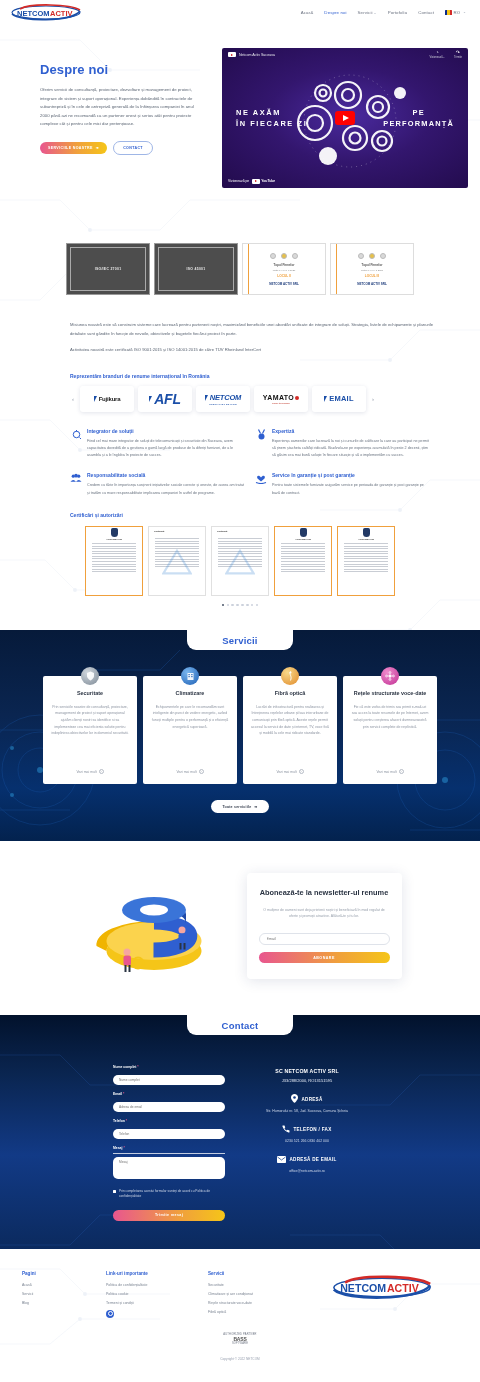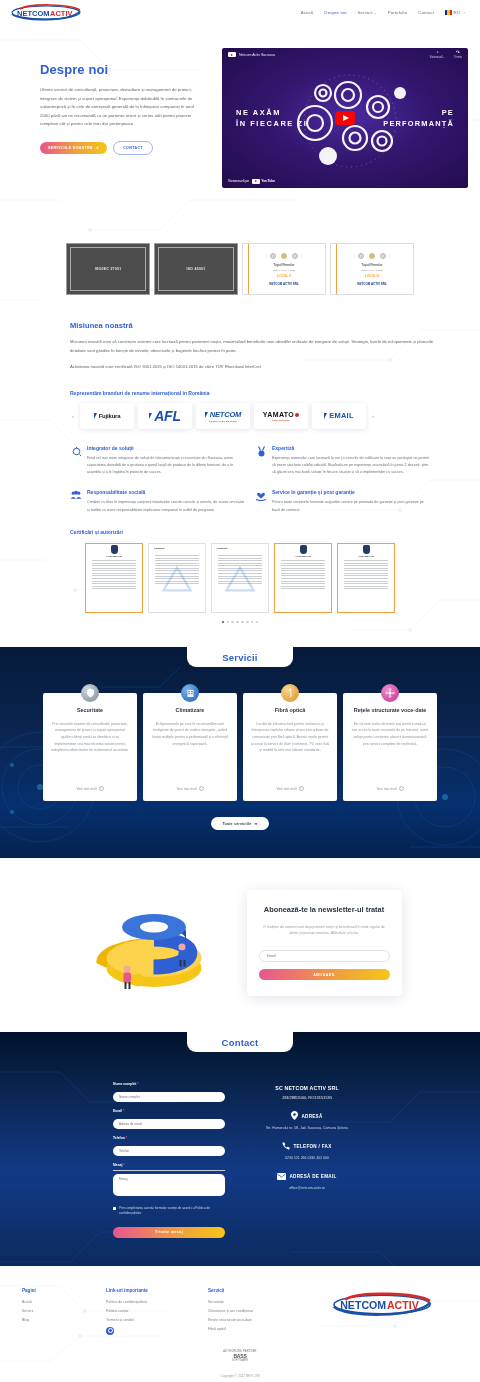--- a/index.html
+++ b/index.html
@@ -48,21 +48,21 @@
     justify-content:space-between;padding:0 6px;color:#e8e8ee;font-size:3.6px;}
   .vid-tl{display:flex;align-items:center;gap:3px;}
   .ytlogo{width:8px;height:5.5px;background:#fff;border-radius:1px;display:flex;align-items:center;justify-content:center;}
   .ytlogo:after{content:"";border-left:2px solid #cc0000;border-top:1.2px solid transparent;border-bottom:1.2px solid transparent;}
   .vid-tr{display:flex;gap:9px;align-items:flex-start;}
   .vtr-item{display:flex;flex-direction:column;align-items:center;gap:1.5px;font-size:2.7px;color:#ccccd8}
   .vtr-ic{font-size:5px;line-height:1;color:#fff}
   .vid-text{position:absolute;top:0;left:0;right:0;bottom:0;display:flex;align-items:center;
     justify-content:space-between;padding:0 14px;}
   .vt-l{color:#fff;font-size:7.4px;font-weight:700;letter-spacing:1.6px;line-height:1.55;text-align:left;}
-  .vt-r{color:#fff;font-size:7.4px;font-weight:700;letter-spacing:1.2px;line-height:1.55;text-align:right;}
+  .vt-r{color:#fff;font-size:7.4px;font-weight:700;letter-spacing:1.2px;line-height:1.55;text-align:center;}
   .gears{position:absolute;left:50%;top:50%;transform:translate(-50%,-50%);}
   .playbtn{position:absolute;left:50%;top:50%;transform:translate(-50%,-50%);
     width:20px;height:14px;background:#ff0000;border-radius:3px;display:flex;
     align-items:center;justify-content:center;z-index:4;}
   .playbtn:after{content:"";border-left:6px solid #fff;border-top:3.6px solid transparent;border-bottom:3.6px solid transparent;margin-left:2px;}
   .vid-bot{position:absolute;left:6px;bottom:4px;display:flex;align-items:center;gap:2.5px;color:#fff;font-size:3.4px;}
   .ytbot{display:flex;align-items:center;gap:1.5px;font-weight:700;font-size:3.4px;}
 
   
   .cert-strip{position:relative;z-index:2;display:flex;justify-content:center;gap:4px;margin-top:55px;padding:0 12px;}
@@ -363,21 +363,20 @@
         </div>
       <div class="cb-t1">Topul Firmelor</div>
       <div class="cb-t2">ediția a XXVI-a 2020</div>
       <div class="cb-t3">LOCUL III</div>
       <div class="cb-t4">NETCOM ACTIV SRL</div>
     </div>
   </div>
 
   <section class="wrap" style="margin-top:26px">
     <div class="inner">
-      <h2 class="sec">Misiunea noastră</h2>
       <p class="p-sm">Misiunea noastră este să construim sisteme care lucrează pentru partenerii noștri, maximizând beneficiile unei abordări unificate de integrare de soluții. Strategia, listele de echipamente și planurile detaliate sunt gândite în funcție de nevoile, obiectivele și bugetele fiecărui proiect în parte.</p>
       <p class="p-sm mt8">Activitatea noastră este certificată ISO 9001:2015 și ISO 14001:2015 de către TÜV Rheinland InterCert</p>
 
       <div class="brands-label">Reprezentăm branduri de renume internațional în România</div>
       <div class="brands-row">
         <span class="carr">‹</span>
         <div class="brand">
           <span class="bw b-fuji">
               <i class="slash"></i>
               <span>Fujikura</span>
@@ -702,21 +701,21 @@
         </g>
         <g>
           <circle cx="206" cy="118" r="7" fill="#f6a6a0"></circle>
           <rect x="199" y="125" width="15" height="20" rx="4" fill="#2f5fd0"></rect>
           <rect x="201" y="144" width="4" height="13" fill="#2b3443"></rect>
             <rect x="209" y="144" width="4" height="13" fill="#2b3443"></rect>
         </g>
         <circle cx="118" cy="184" r="11" fill="none" stroke="#f5c518" stroke-width="4"></circle>
       </svg>
       <div class="news-card">
-        <div class="news-h">Abonează-te la newsletter-ul tratat</div>
+        <div class="news-h">Abonează-te la newsletter-ul renume</div>
         <div class="news-p">O mulțime de oameni sunt deja prietenii noștri și beneficiază în mod regulat de oferte și promoții atractive. Alătură-te și tu lor.</div>
         <input class="news-inp" placeholder="Email" style="">
         <button class="news-btn">ABONARE</button>
       </div>
     </div>
   </section>
 
   <section class="contact">
     <svg class="svc-bg" viewBox="0 0 480 290" preserveAspectRatio="none">
       <g stroke="#2a62b8" stroke-width="0.7" fill="none" opacity=".6">

